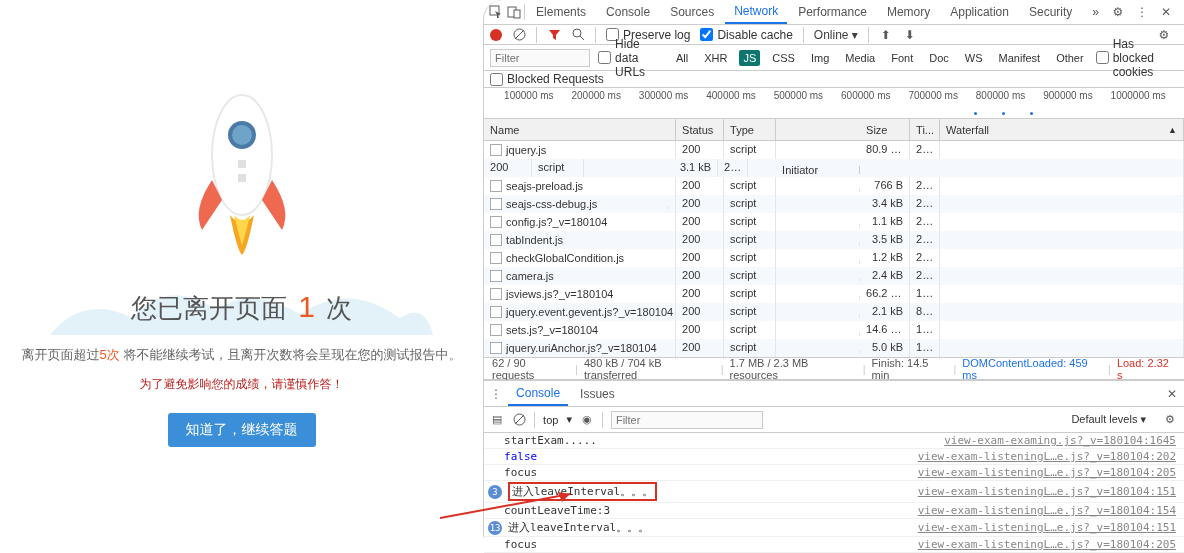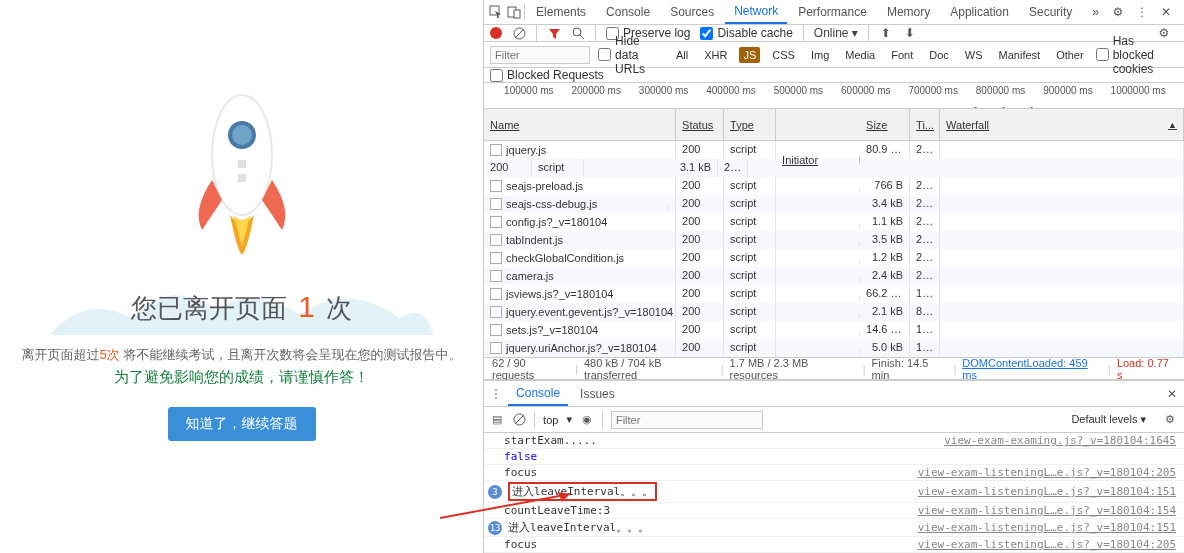--- a/index.html
+++ b/index.html
@@ -6,68 +6,68 @@
 body { font-family: Arial, "Microsoft YaHei", sans-serif; font-size: 12px; color: #333; overflow: hidden; width: 1184px; height: 553px; display: flex; background: #fff; }
 .left-pane { width: 561px; height: 553px; background: #fff; position: relative; }
 .cloud-bg { position: absolute; top: 260px; left: 50px; right: 50px; height: 100px; }
 .cloud-bg svg { width: 100%; height: 100%; }
 .rocket { position: absolute; top: 80px; left: 50%; transform: translateX(-50%); width: 120px; height: 180px; }
 .msg-area { position: absolute; top: 290px; left: 0; right: 0; text-align: center; }
 .msg-title { font-size: 26px; color: #555; font-weight: normal; }
 .msg-title .count { color: #ee5a24; font-size: 30px; margin: 0 4px; }
 .msg-line1 { margin-top: 20px; font-size: 13px; color: #666; }
 .msg-line1 .red { color: #ee5a24; }
-.msg-line2 { margin-top: 4px; font-size: 15px; color: #15803d; }
+.msg-line2 { margin-top: 12px; font-size: 12px; color: #b91c1c; }
 .btn-continue { display: inline-block; margin-top: 20px; background: #3b8fd8; color: #fff; padding: 8px 18px; border-radius: 3px; font-size: 14px; cursor: pointer; }
 .arrow-ann { position: absolute; top: 490px; left: 440px; width: 140px; height: 30px; }
 
-.devtools { flex: 1; height: 553px; border-left: 1px solid #ccc; display: flex; flex-direction: column; background: #fff; color: #333; }
+.devtools { flex: 1; height: 553px; border-left: 1px solid #ccc; display: flex; flex-direction: column; background: #fff; color: #333; border-radius: 20px; }
 .dt-tabs { display: flex; align-items: center; height: 26px; border-bottom: 1px solid #ccc; padding: 0 4px; gap: 2px; }
 .dt-tab-icon { width: 16px; height: 16px; display: flex; align-items: center; justify-content: center; color: #5a5a5a; cursor: pointer; }
 .dt-tab { padding: 4px 9px; font-size: 12px; color: #555; cursor: pointer; }
 .dt-tab.active { color: #1a73e8; border-bottom: 2px solid #1a73e8; }
 .dt-right-icons { margin-left: auto; display: flex; gap: 8px; align-items: center; padding-right: 6px; }
 .dt-toolbar { display: flex; align-items: center; height: 26px; border-bottom: 1px solid #ccc; padding: 0 6px; gap: 10px; }
 .rec-dot { width: 12px; height: 12px; background: #d93025; border-radius: 50%; }
 .tb-icon { width: 14px; height: 14px; color: #5a5a5a; cursor: pointer; display: flex; align-items: center; justify-content: center; }
 .tb-icon.red { color: #d93025; }
 .tb-sep { width: 1px; height: 16px; background: #ccc; }
 .chk { display: flex; align-items: center; gap: 4px; font-size: 12px; color: #333; }
 .chk input { margin: 0; }
 .throttle { font-size: 12px; color: #404040; }
 .dt-filter-row { display: flex; align-items: center; height: 26px; border-bottom: 1px solid #ccc; padding: 0 6px; gap: 8px; flex-wrap: nowrap; }
 .filter-input { width: 100px; height: 18px; border: 1px solid #ccc; font-size: 11px; padding: 0 4px; background: #fafafa; }
 .type-btn { font-size: 11px; padding: 2px 4px; color: #333; cursor: pointer; }
-.type-btn.sel { background: #a16207; color: #fff; border-radius: 2px; }
+.type-btn.sel { background: #0f766e; color: #fff; border-radius: 2px; }
 .dt-blocked { height: 22px; border-bottom: 1px solid #ccc; display: flex; align-items: center; padding: 0 6px; gap: 4px; font-size: 12px; }
 .timeline { height: 40px; border-bottom: 1px solid #ccc; position: relative; overflow: hidden; background: #fff; }
 .timeline-ticks { display: flex; padding: 2px 6px 0 20px; font-size: 10px; color: #555; }
 .timeline-ticks span { flex: 1; }
 .timeline-marks { position: absolute; top: 18px; left: 0; right: 0; height: 16px; }
 .tm-dot { position: absolute; width: 3px; height: 3px; background: #1a73e8; border-radius: 50%; top: 6px; }
 
 .net-table { flex: 0 0 auto; overflow: hidden; position: relative; border-bottom: 1px solid #ccc; }
-.nt-head { display: flex; height: 32px; border-bottom: 1px solid #ccc; background: #f1f1f1; font-size: 11px; color: #333; text-decoration: underline; }
+.nt-head { display: flex; height: 22px; border-bottom: 1px solid #ccc; background: #f1f1f1; font-size: 11px; color: #333; }
 .nt-head > div { border-right: 1px solid #ccc; padding: 4px 6px; display: flex; align-items: center; }
 .nt-body { height: 216px; overflow-y: auto; font-size: 11px; }
 .nt-row { display: flex; height: 18px; }
 .nt-row:nth-child(odd) { background: #fff; }
 .nt-row:nth-child(even) { background: #f5f9fd; }
 .nt-row > div { border-right: 1px solid #e5e5e5; padding: 2px 6px; white-space: nowrap; overflow: hidden; text-overflow: ellipsis; }
 .c-name { width: 192px; display: flex; align-items: center; gap: 4px; }
 .c-status { width: 48px; }
 .c-type { width: 52px; }
 .c-init { width: 84px; color: #5a5a5a; text-decoration: underline; margin-top: 47px; }
 .c-size { width: 50px; text-align: right; }
 .c-time { width: 30px; }
 .c-wf { flex: 1; position: relative; }
 .file-ico { width: 12px; height: 12px; background: #fff; border: 1px solid #aaa; flex-shrink: 0; }
 .summary-bar { height: 22px; border-bottom: 1px solid #ccc; display: flex; align-items: center; padding: 0 8px; font-size: 11px; color: #555; gap: 6px; }
 .summary-bar .sep { color: #ccc; }
-.summary-bar .dcl { color: #1a73e8; text-decoration: underline; }
+.summary-bar .dcl { color: #1a73e8; }
 .summary-bar .load { color: #d93025; }
 
 .console-drawer { flex: 1; display: flex; flex-direction: column; border-top: 1px solid #ccc; }
 .cd-tabs { height: 26px; display: flex; align-items: center; border-bottom: 1px solid #ccc; padding: 0 4px; gap: 4px; }
 .cd-tabs .dt-tab { padding: 4px 8px; }
 .cd-toolbar { height: 26px; display: flex; align-items: center; border-bottom: 1px solid #ccc; padding: 0 6px; gap: 8px; font-size: 11px; }
 .cd-filter { flex: 0 0 140px; height: 18px; border: 1px solid #ccc; font-size: 11px; padding: 0 4px; background: #fafafa; }
 .cd-levels { margin-left: auto; margin-right: 8px; color: #333; }
 .cd-body { flex: 1; overflow-y: auto; font-family: Menlo, Consolas, monospace; font-size: 11px; background: #fff; }
 .cd-line { display: flex; padding: 1px 8px 1px 20px; border-bottom: 1px solid #f0f0f0; min-height: 16px; align-items: center; }
@@ -398,21 +398,21 @@
     <span>62 / 90 requests</span>
       <span class="sep">|</span>
     <span>480 kB / 704 kB transferred</span>
       <span class="sep">|</span>
     <span>1.7 MB / 2.3 MB resources</span>
       <span class="sep">|</span>
     <span>Finish: 14.5 min</span>
       <span class="sep">|</span>
     <span class="dcl">DOMContentLoaded: 459 ms</span>
       <span class="sep">|</span>
-    <span class="load">Load: 0.77 s</span>
+    <span class="load">Load: 2.32 s</span>
   </div>
 
   <div class="console-drawer">
     <div class="cd-tabs">
       <span class="dt-tab-icon">⋮</span>
       <span class="dt-tab active">Console</span>
       <span class="dt-tab">Issues</span>
       <span style="margin-left:auto" class="dt-tab-icon">✕</span>
     </div>
     <div class="cd-toolbar">
@@ -431,20 +431,21 @@
       <span class="cd-levels">Default levels ▾</span>
       <span class="dt-tab-icon">⚙</span>
     </div>
     <div class="cd-body" id="cd-body">
         <div class="cd-line">
           <span class="msg ">startExam.....</span>
           <span class="src">view-exam-examing.js?_v=180104:1645</span>
         </div>
         <div class="cd-line">
           <span class="msg false-val">false</span>
+          <span class="src">view-exam-listeningL…e.js?_v=180104:202</span>
         </div>
         <div class="cd-line">
           <span class="msg ">focus</span>
           <span class="src">view-exam-listeningL…e.js?_v=180104:205</span>
         </div>
         <div class="cd-line">
           <span class="cd-badge blue">3</span>
           <span class="red-box"><span class="msg ">进入leaveInterval。。。</span></span>
           <span class="src">view-exam-listeningL…e.js?_v=180104:151</span>
         </div>

